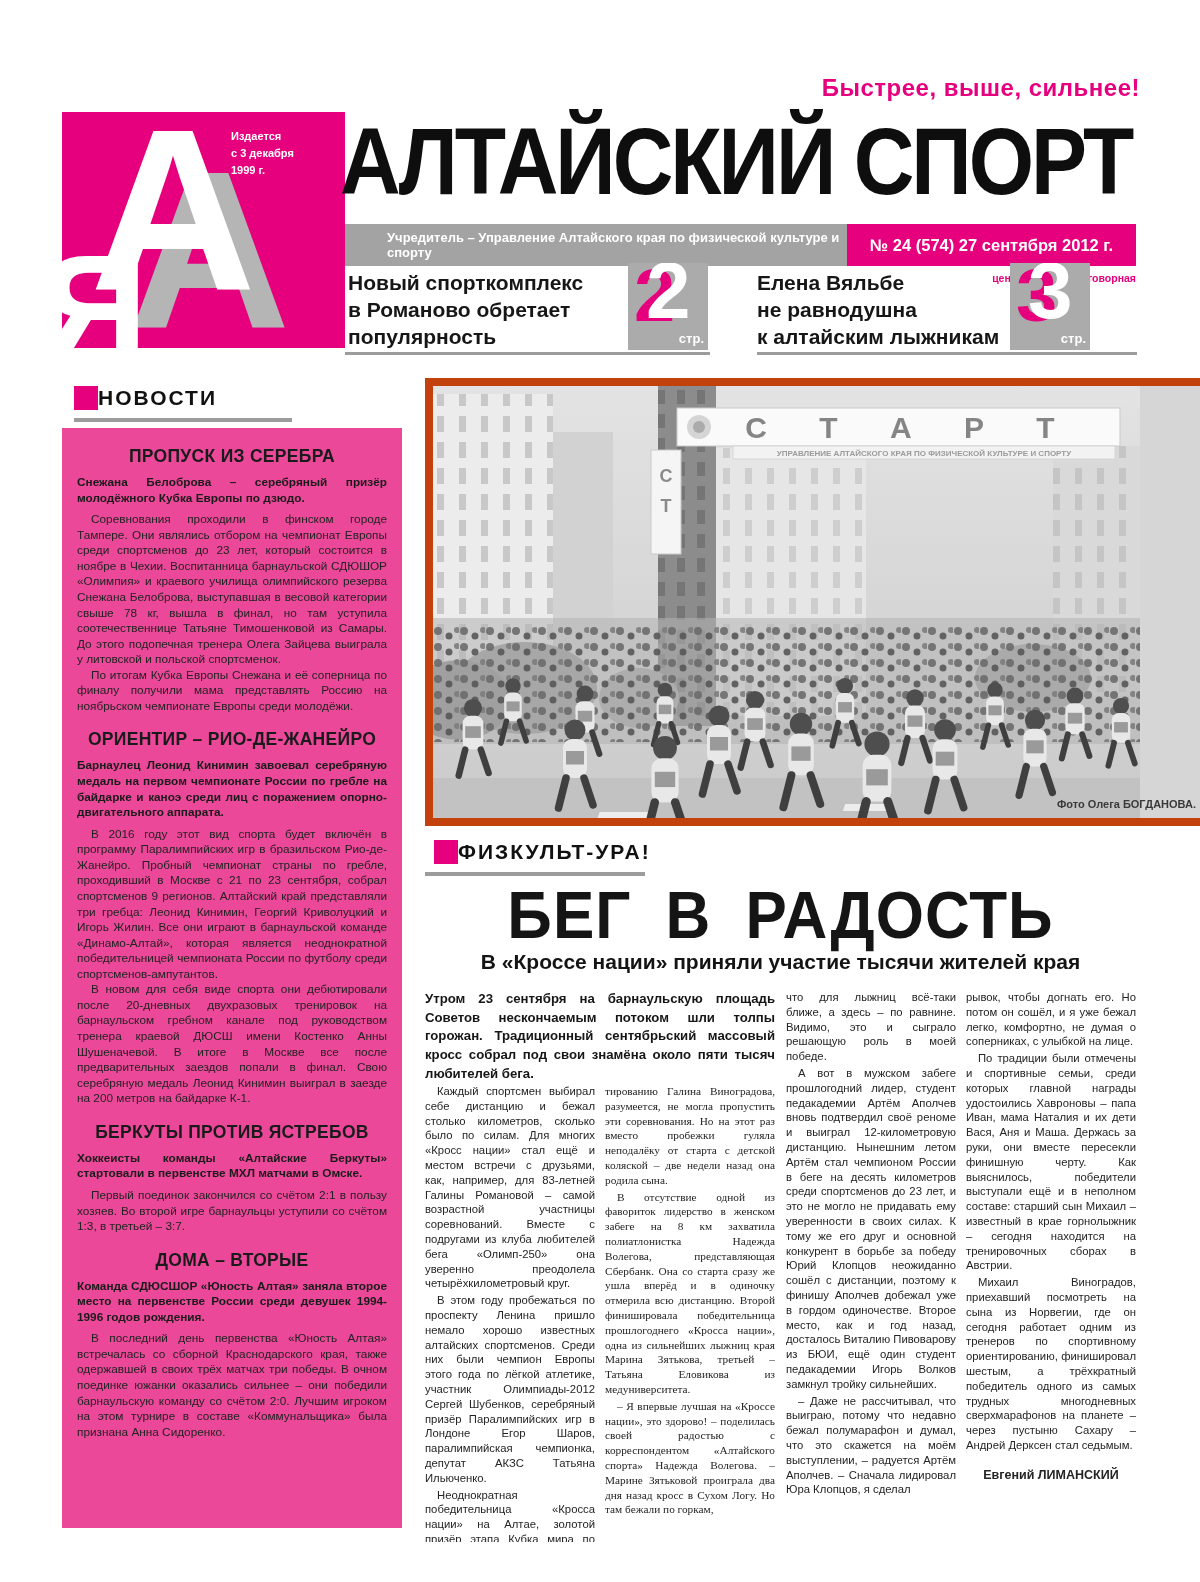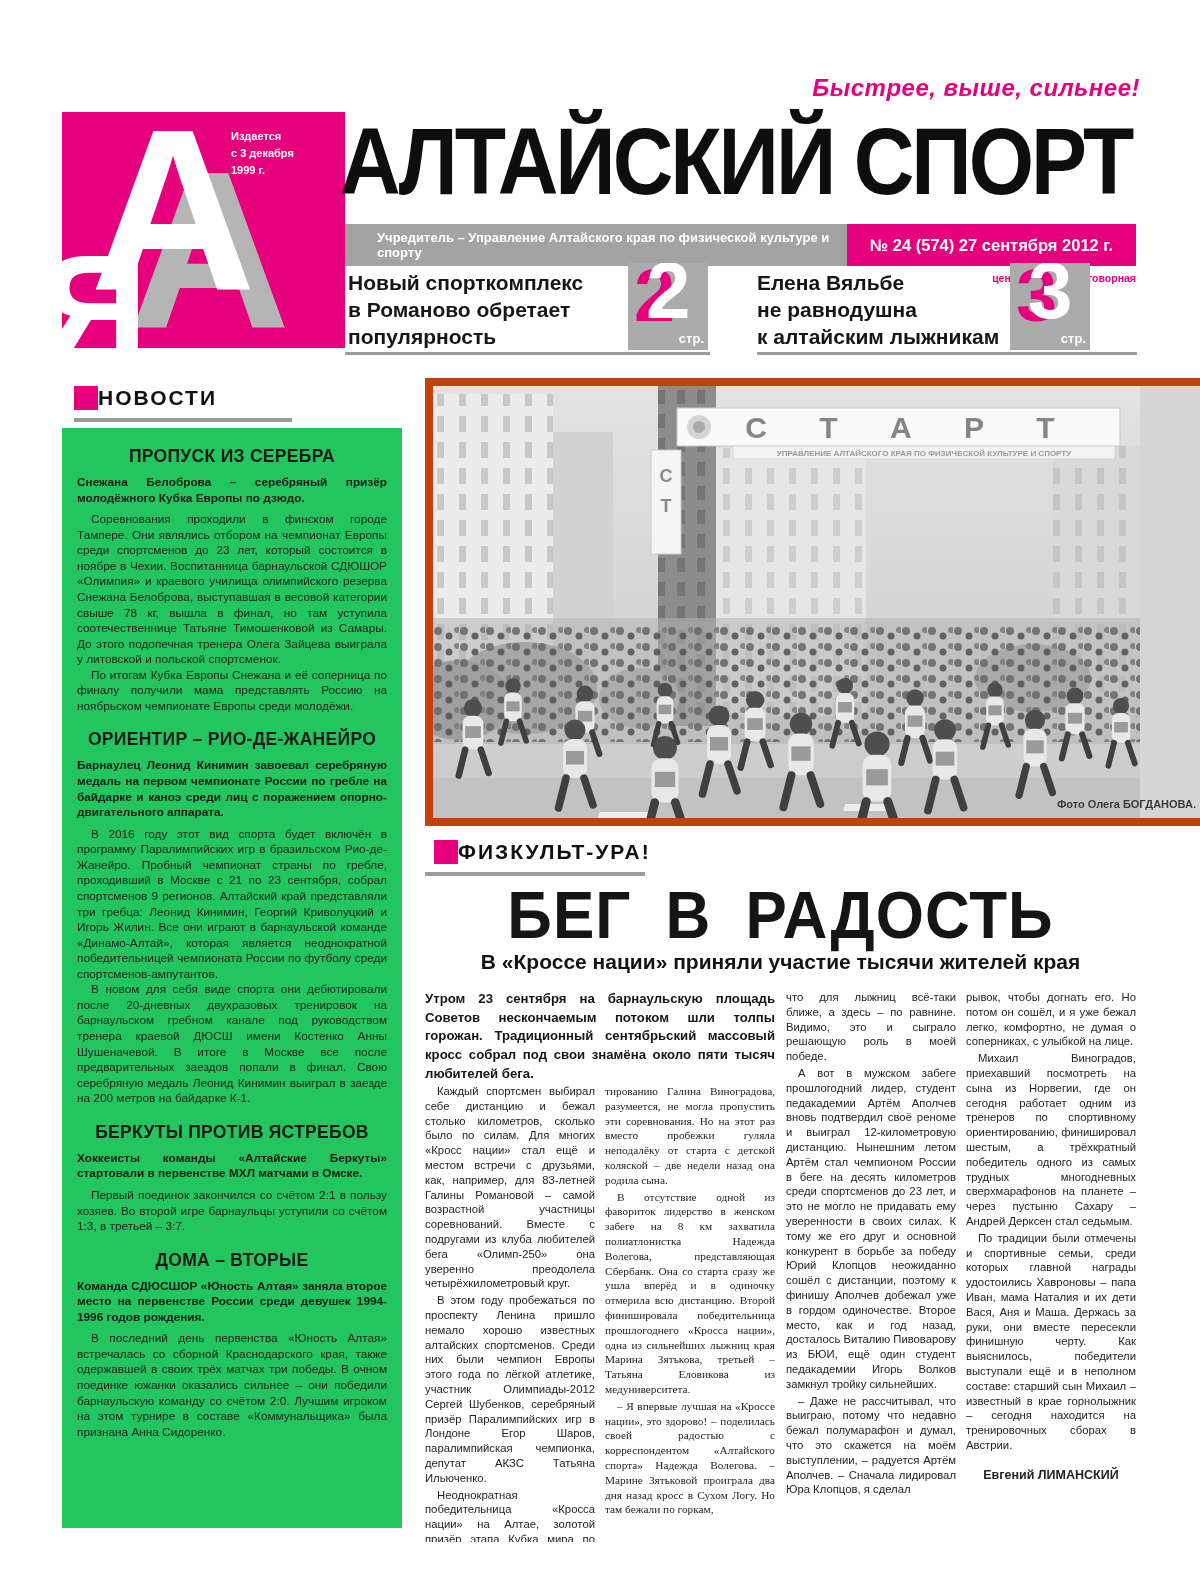--- a/index.html
+++ b/index.html
@@ -2,32 +2,32 @@
 <html><head>
 <meta charset="utf-8">
 <style>
   html,body{margin:0;padding:0;background:#fff;}
   .page{position:relative;width:1200px;height:1582px;background:#fff;overflow:hidden;
         font-family:"Liberation Sans",sans-serif;color:#1a1a1a;}
   .abs{position:absolute;}
 
   
   .slogan{top:74px;left:780px;width:360px;text-align:right;font-size:24px;font-weight:bold;
-          font-style:italic;color:#e6007e;letter-spacing:.5px;}
+          color:#e6007e;letter-spacing:.5px;}
   .logo{left:62px;top:112px;width:283px;height:236px;background:#e6007e;overflow:hidden;}
   .logo-a-gray{position:absolute;left:66px;top:26px;font-size:225px;line-height:1;font-weight:bold;color:#b5b5b5;}
   .logo-a-white{position:absolute;left:28px;top:-16px;font-size:230px;line-height:1;font-weight:bold;color:#fff;}
   .logo-ya{position:absolute;left:-22px;bottom:-34px;font-size:150px;line-height:1;font-weight:bold;color:#fff;}
   .logo-note{position:absolute;right:10px;top:16px;width:104px;color:#fff;font-size:11px;
              font-weight:bold;line-height:1.55;white-space:pre-line;}
   .paper-title{left:340px;top:108px;width:800px;font-size:84px;font-weight:900;color:#0e0e0e;
                letter-spacing:-3px;white-space:nowrap;transform:scale(1,1.12);transform-origin:left top;}
   .founder-bar{left:345px;top:224px;width:502px;height:42px;background:#a3a3a3;color:#fff;
                font-size:13px;font-weight:bold;display:flex;align-items:center;
-               padding-left:32px;box-sizing:border-box;}
+               padding-left:42px;box-sizing:border-box;}
   .issue-box{left:847px;top:224px;width:289px;height:42px;background:#e6007e;color:#fff;
              font-size:16.5px;font-weight:bold;display:flex;align-items:center;justify-content:center;}
   .price-note{left:847px;top:272px;width:289px;text-align:right;color:#e6007e;
               font-size:10.5px;font-weight:bold;}
 
   
   .teaser-text{font-size:21px;font-weight:bold;line-height:1.28;white-space:pre-line;color:#161616;}
   .t1{left:348px;top:270px;width:278px;}
   .t2{left:757px;top:270px;width:258px;}
   .num-box{width:80px;height:87px;background:#ababab;overflow:hidden;}
@@ -42,21 +42,21 @@
 
   
   .sec-head{display:flex;align-items:center;}
   .sq{width:24px;height:24px;background:#e6007e;flex:0 0 auto;}
   .sec-label{font-size:21px;font-weight:900;letter-spacing:2px;color:#111;}
   .sec-rule{height:4px;background:#9c9c9c;}
 
   
   .news-head{left:74px;top:386px;}
   .news-rule{left:74px;top:418px;width:218px;}
-  .news-panel{left:62px;top:428px;width:340px;height:1100px;background:#22c55e;
+  .news-panel{left:62px;top:428px;width:340px;height:1100px;background:#ec4899;
               padding:14px 15px;box-sizing:border-box;overflow:hidden;}
   .news-title{text-align:center;font-size:17.5px;font-weight:900;margin:15px 0 8px;letter-spacing:.3px;}
   .news-title.first{margin-top:4px;}
   .news-lead{font-weight:bold;font-size:11.8px;text-align:justify;margin:0 0 6px;line-height:1.32;}
   .news-body{font-size:11.8px;text-align:justify;text-indent:14px;margin:0;line-height:1.32;color:#222;}
 
   
   .photo{left:425px;top:378px;width:789px;height:448px;border:8px solid #c2410c;
          box-sizing:border-box;background:#d6d6d6;overflow:hidden;}
   .photo-caption{position:absolute;right:10px;bottom:8px;font-size:11px;font-weight:bold;color:#3a3a3a;}
@@ -250,18 +250,18 @@
     <p>В отсутствие одной из фавориток лидерство в женском забеге на 8 км захватила полиатлонистка Надежда Волегова, представляющая Сбербанк. Она со старта сразу же ушла вперёд и в одиночку отмерила всю дистанцию. Второй финишировала победительница прошлогоднего «Кросса нации», одна из сильнейших лыжниц края Марина Зятькова, третьей – Татьяна Еловикова из медуниверситета.</p>
     <p>– Я впервые лучшая на «Кроссе нации», это здорово! – поделилась своей радостью с корреспондентом «Алтайского спорта» Надежда Волегова. – Марине Зятьковой проиграла два дня назад кросс в Сухом Логу. Но там бежали по горкам,</p>
   </div>
   <div class="abs mcol c3">
     <p class="cont">что для лыжниц всё-таки ближе, а здесь – по равнине. Видимо, это и сыграло решающую роль в моей победе.</p>
     <p>А вот в мужском забеге прошлогодний лидер, студент педакадемии Артём Аполчев вновь подтвердил своё реноме и выиграл 12-километровую дистанцию. Нынешним летом Артём стал чемпионом России в беге на десять километров среди спортсменов до 23 лет, и это не могло не придавать ему уверенности в своих силах. К тому же его друг и основной конкурент в борьбе за победу Юрий Клопцов неожиданно сошёл с дистанции, поэтому к финишу Аполчев добежал уже в гордом одиночестве. Второе место, как и год назад, досталось Виталию Пивоварову из БЮИ, ещё один студент педакадемии Игорь Волков замкнул тройку сильнейших.</p>
     <p>– Даже не рассчитывал, что выиграю, потому что недавно бежал полумарафон и думал, что это скажется на моём выступлении, – радуется Артём Аполчев. – Сначала лидировал Юра Клопцов, я сделал</p>
   </div>
   <div class="abs mcol c4">
     <p class="cont">рывок, чтобы догнать его. Но потом он сошёл, и я уже бежал легко, комфортно, не думая о соперниках, с улыбкой на лице.</p>
+    <p>По традиции были отмечены и спортивные семьи, среди которых главной награды удостоились Хавроновы – папа Иван, мама Наталия и их дети Вася, Аня и Маша. Держась за руки, они вместе пересекли финишную черту. Как выяснилось, победители выступали ещё и в неполном составе: старший сын Михаил – известный в крае горнолыжник – сегодня находится на тренировочных сборах в Австрии.</p>
     <p>Михаил Виноградов, приехавший посмотреть на сына из Норвегии, где он сегодня работает одним из тренеров по спортивному ориентированию, финишировал шестым, а трёхкратный победитель одного из самых трудных многодневных сверхмарафонов на планете – через пустыню Сахару – Андрей Дерксен стал седьмым.</p>
-    <p>По традиции были отмечены и спортивные семьи, среди которых главной награды удостоились Хавроновы – папа Иван, мама Наталия и их дети Вася, Аня и Маша. Держась за руки, они вместе пересекли финишную черту. Как выяснилось, победители выступали ещё и в неполном составе: старший сын Михаил – известный в крае горнолыжник – сегодня находится на тренировочных сборах в Австрии.</p>
     <div class="main-byline">Евгений ЛИМАНСКИЙ</div>
   </div>
 
 </div>
 
 </body></html>

